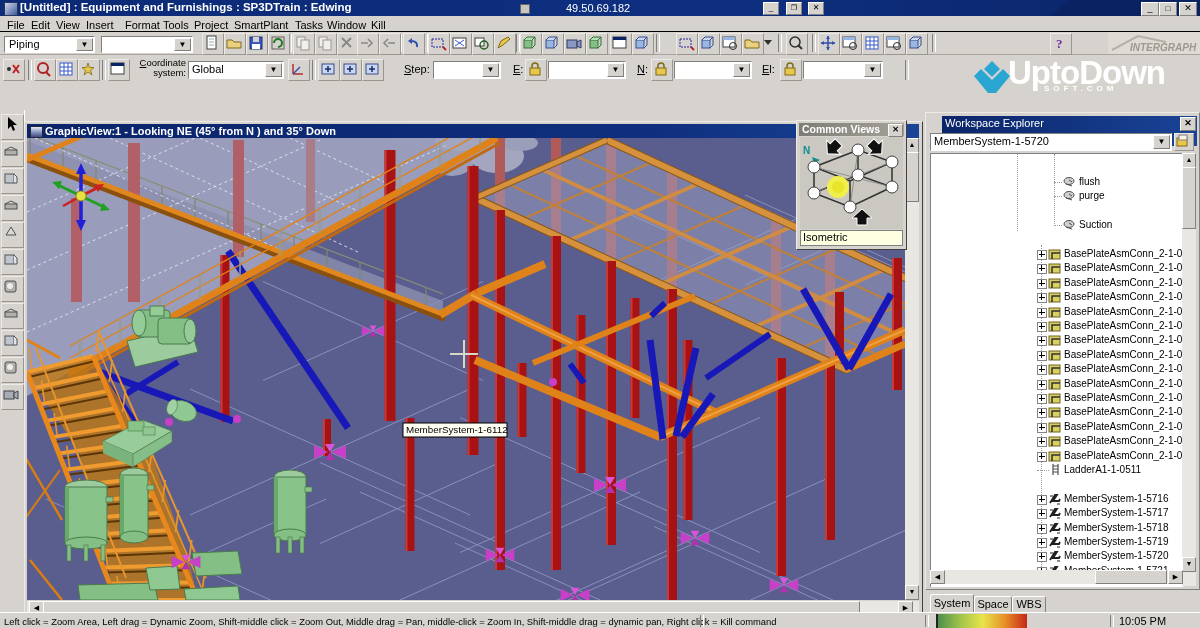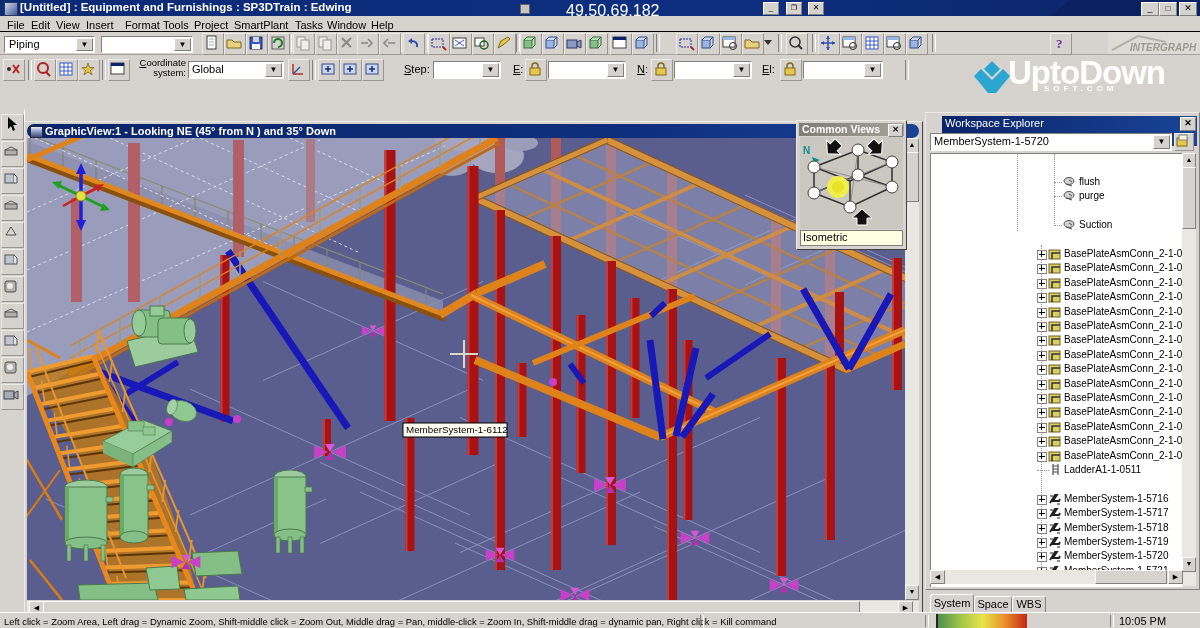--- a/index.html
+++ b/index.html
@@ -18,42 +18,42 @@
 .sep{position:absolute;width:2px;border-left:1px solid #808080;border-right:1px solid #ffffff;}
 .mi{font-size:11px;color:#000;position:absolute;top:3px;}
 </style>
 </head>
 <body>
 
 <div class="abs" style="left:0;top:0;width:1200px;height:16px;background:linear-gradient(90deg,#0c2a76 0%,#0e2f80 60%,#0a2568 100%);">
   <div class="abs" style="left:4px;top:2px;width:12px;height:12px;background:linear-gradient(135deg,#cfd4e8 0%,#8fa0c8 45%,#3c589c 100%);border:1px solid #25355e;"></div>
   <div class="abs" style="left:20px;top:1px;font-size:11.5px;font-weight:bold;color:#ffffff;white-space:nowrap;">[Untitled] : Equipment and Furnishings : SP3DTrain : Edwing</div>
   <div class="abs" style="left:520px;top:4px;width:8px;height:8px;background:#c8c5be;border:1px solid #666;"></div>
-  <div class="abs" style="left:566px;top:2px;font-size:16px;color:#ffffff;">49.50.69.182</div>
+  <div class="abs" style="left:566px;top:2px;font-size:11px;color:#ffffff;">49.50.69.182</div>
   <div class="abs bev" style="left:763px;top:2px;width:14px;height:11px;font-size:8px;line-height:9px;text-align:center;color:#000;">_</div>
   <div class="abs bev" style="left:786px;top:2px;width:14px;height:11px;font-size:7px;line-height:10px;text-align:center;color:#000;">❐</div>
   <div class="abs bev" style="left:808px;top:2px;width:14px;height:11px;font-size:8px;line-height:10px;text-align:center;color:#000;">✕</div>
   <div class="abs" style="left:1050px;top:0;width:150px;height:16px;background:#0a2162;clip-path:polygon(20px 0,150px 0,150px 16px,0 16px);"></div>
   <div class="abs bev" style="left:1141px;top:2px;width:16px;height:12px;font-size:9px;line-height:10px;text-align:center;color:#000;">_</div>
   <div class="abs bev" style="left:1159px;top:2px;width:16px;height:12px;font-size:8px;line-height:11px;text-align:center;color:#000;">□</div>
   <div class="abs bev" style="left:1179px;top:2px;width:16px;height:12px;font-size:9px;line-height:11px;text-align:center;color:#000;">✕</div>
 </div>
 
 <div class="abs" style="left:0;top:16px;width:1200px;height:15px;background:#d6d3ce;border-bottom:5px solid #000000;">
   <span class="mi" style="left:7px;">File</span>
   <span class="mi" style="left:31px;">Edit</span>
   <span class="mi" style="left:56px;">View</span>
   <span class="mi" style="left:86px;">Insert</span>
   <span class="mi" style="left:125px;">Format</span>
   <span class="mi" style="left:163px;">Tools</span>
   <span class="mi" style="left:194px;">Project</span>
   <span class="mi" style="left:234px;">SmartPlant</span>
   <span class="mi" style="left:295px;">Tasks</span>
   <span class="mi" style="left:327px;">Window</span>
-  <span class="mi" style="left:371px;">Help</span>
+  <span class="mi" style="left:371px;">Kill</span>
 </div>
 
 <div id="tb1" class="abs" style="left:0;top:32px;width:1200px;height:22px;background:#d6d3ce;border-bottom:1px solid #a8a49d;">
     <div class="combo" style="left:4px;top:4px;width:89px;height:15px;">
       <span style="position:absolute;left:4px;top:1px;">Piping</span>
       <span class="ar">▼</span>
     </div>
     <div class="combo" style="left:101px;top:4px;width:90px;height:15px;">
       <span class="ar">▼</span>
     </div>
@@ -429,21 +429,21 @@
       <svg width="18" height="18" style="position:absolute;left:0px;top:0px;">
         <rect x="2" y="6" width="10" height="8" fill="#a8acb4" stroke="#404448"></rect>
         <path d="M12,8 L16,6 L16,14 L12,12 Z" fill="#a8acb4" stroke="#404448"></path>
       </svg>
     </div>
   </div>
 
 <div class="abs" style="left:24px;top:121px;width:897px;height:495px;background:#d6d3ce;
   border-top:1px solid #eeebe6;border-left:1px solid #eeebe6;border-bottom:1px solid #404040;border-right:1px solid #404040;">
 </div>
-<div class="abs" style="left:27px;top:124px;width:892px;height:14px;background:linear-gradient(90deg,#0a246a 0%,#0f2f7e 70%,#1a4496 100%);border-radius:7px;">
+<div class="abs" style="left:27px;top:124px;width:892px;height:14px;background:linear-gradient(90deg,#0a246a 0%,#0f2f7e 70%,#1a4496 100%);">
   <div class="abs" style="left:3px;top:2px;width:11px;height:10px;background:linear-gradient(180deg,#e8e8f0 0%,#8898c0 50%,#404a80 100%);border:1px solid #202840;"></div>
   <div class="abs" style="left:18px;top:1px;font-size:11px;font-weight:bold;color:#fff;white-space:nowrap;">GraphicView:1 - Looking NE (45° from N ) and 35° Down</div>
 </div>
 
 <div class="abs" style="left:27px;top:138px;width:878px;height:462px;background:#5a5e8e;overflow:hidden;">
 <svg width="878" height="462" viewBox="27 138 878 462" preserveAspectRatio="none">
 <rect x="27" y="138" width="878" height="462" fill="#5a5e8e"></rect>
 <polygon points="27,396 70,372 497,138 27,138" fill="#999dbb"></polygon>
 <polygon points="27,141 27,158 443,318 443,301" fill="#8b8fae" opacity="0.8"></polygon>
 <line x1="27" y1="134" x2="443" y2="294" stroke="#8a8d74" stroke-width="1.2"></line>

